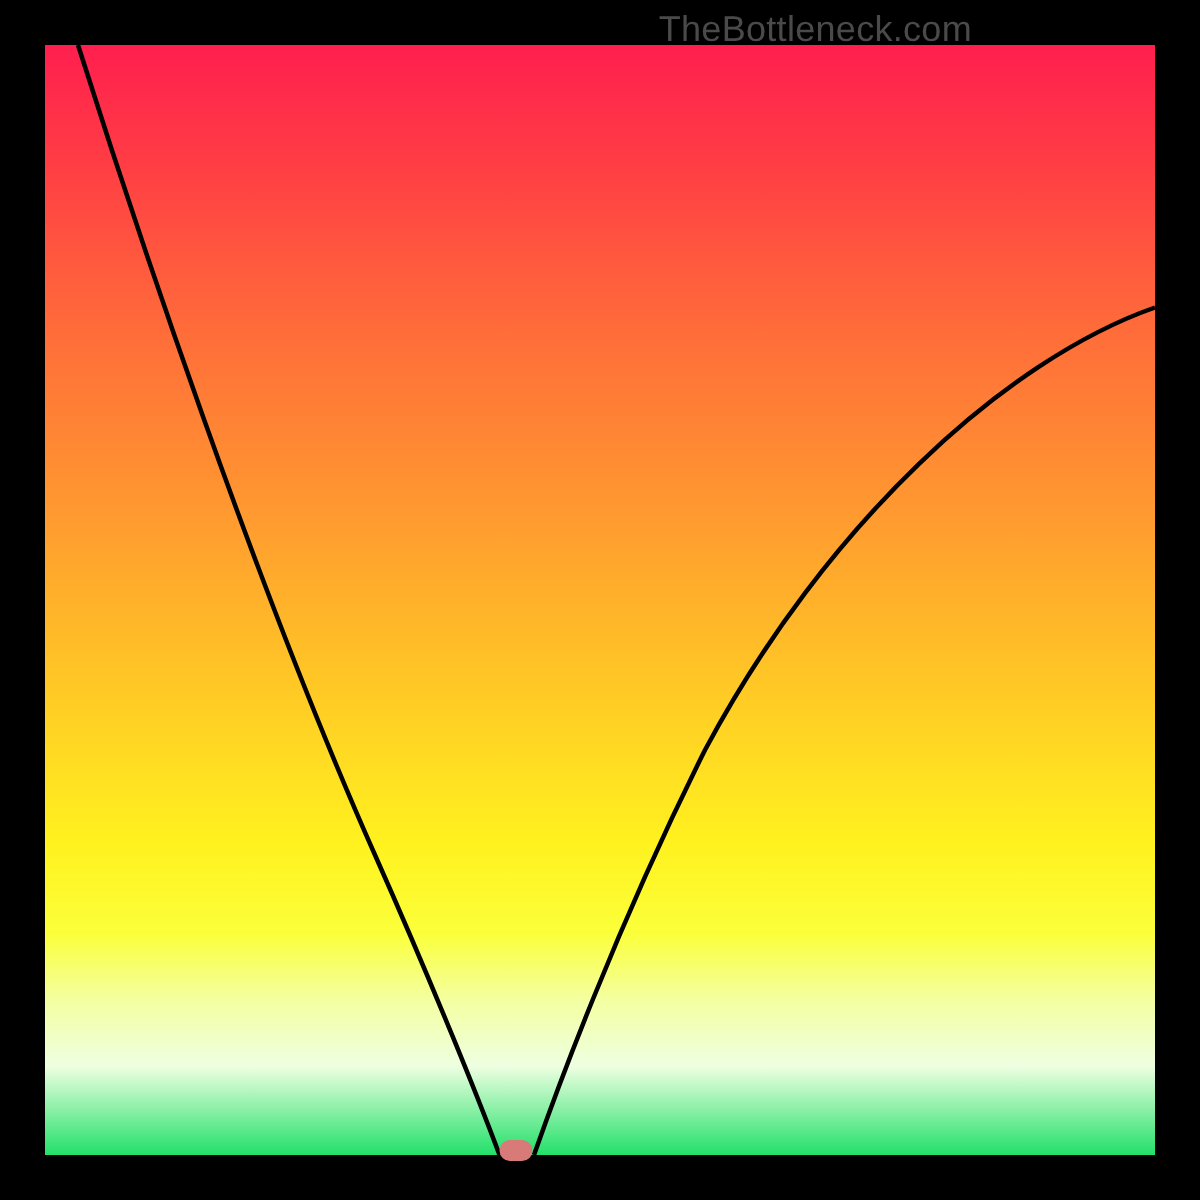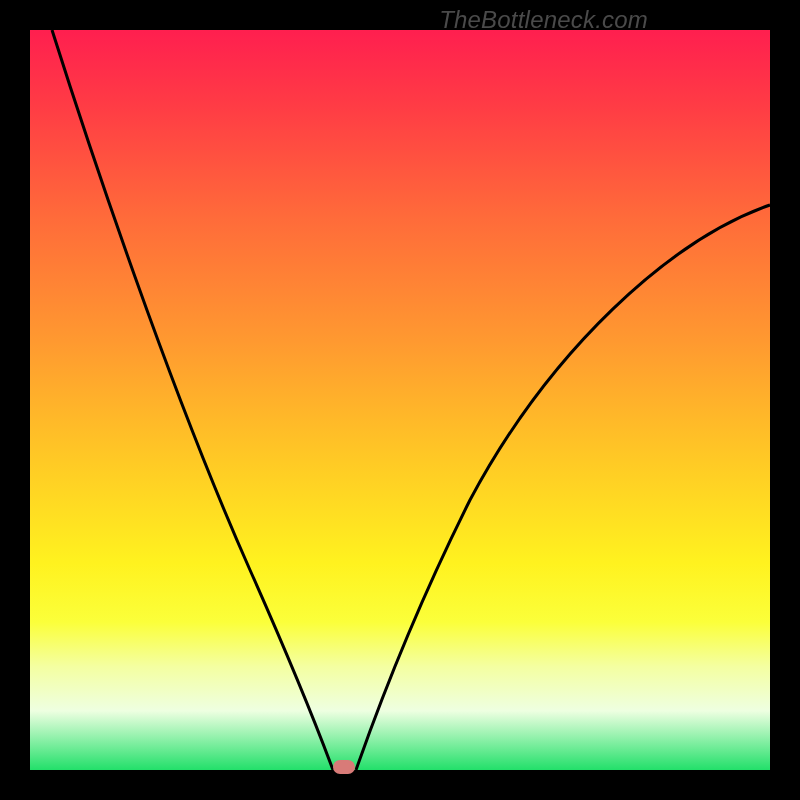--- a/index.html
+++ b/index.html
@@ -9,21 +9,20 @@
     height: 800px;
     overflow: hidden;
     background: #000;
     font-family: Arial, Helvetica, sans-serif;
   }
   .frame {
     position: relative;
     width: 680px;
     height: 800px;
     box-sizing: border-box;
-    font-style: italic;
   }
   .plot-area {
     position: absolute;
     left: 30px;
     top: 30px;
     width: 740px;
     height: 740px;
     background: linear-gradient(
       to bottom,
       #ff1f4f 0%,

